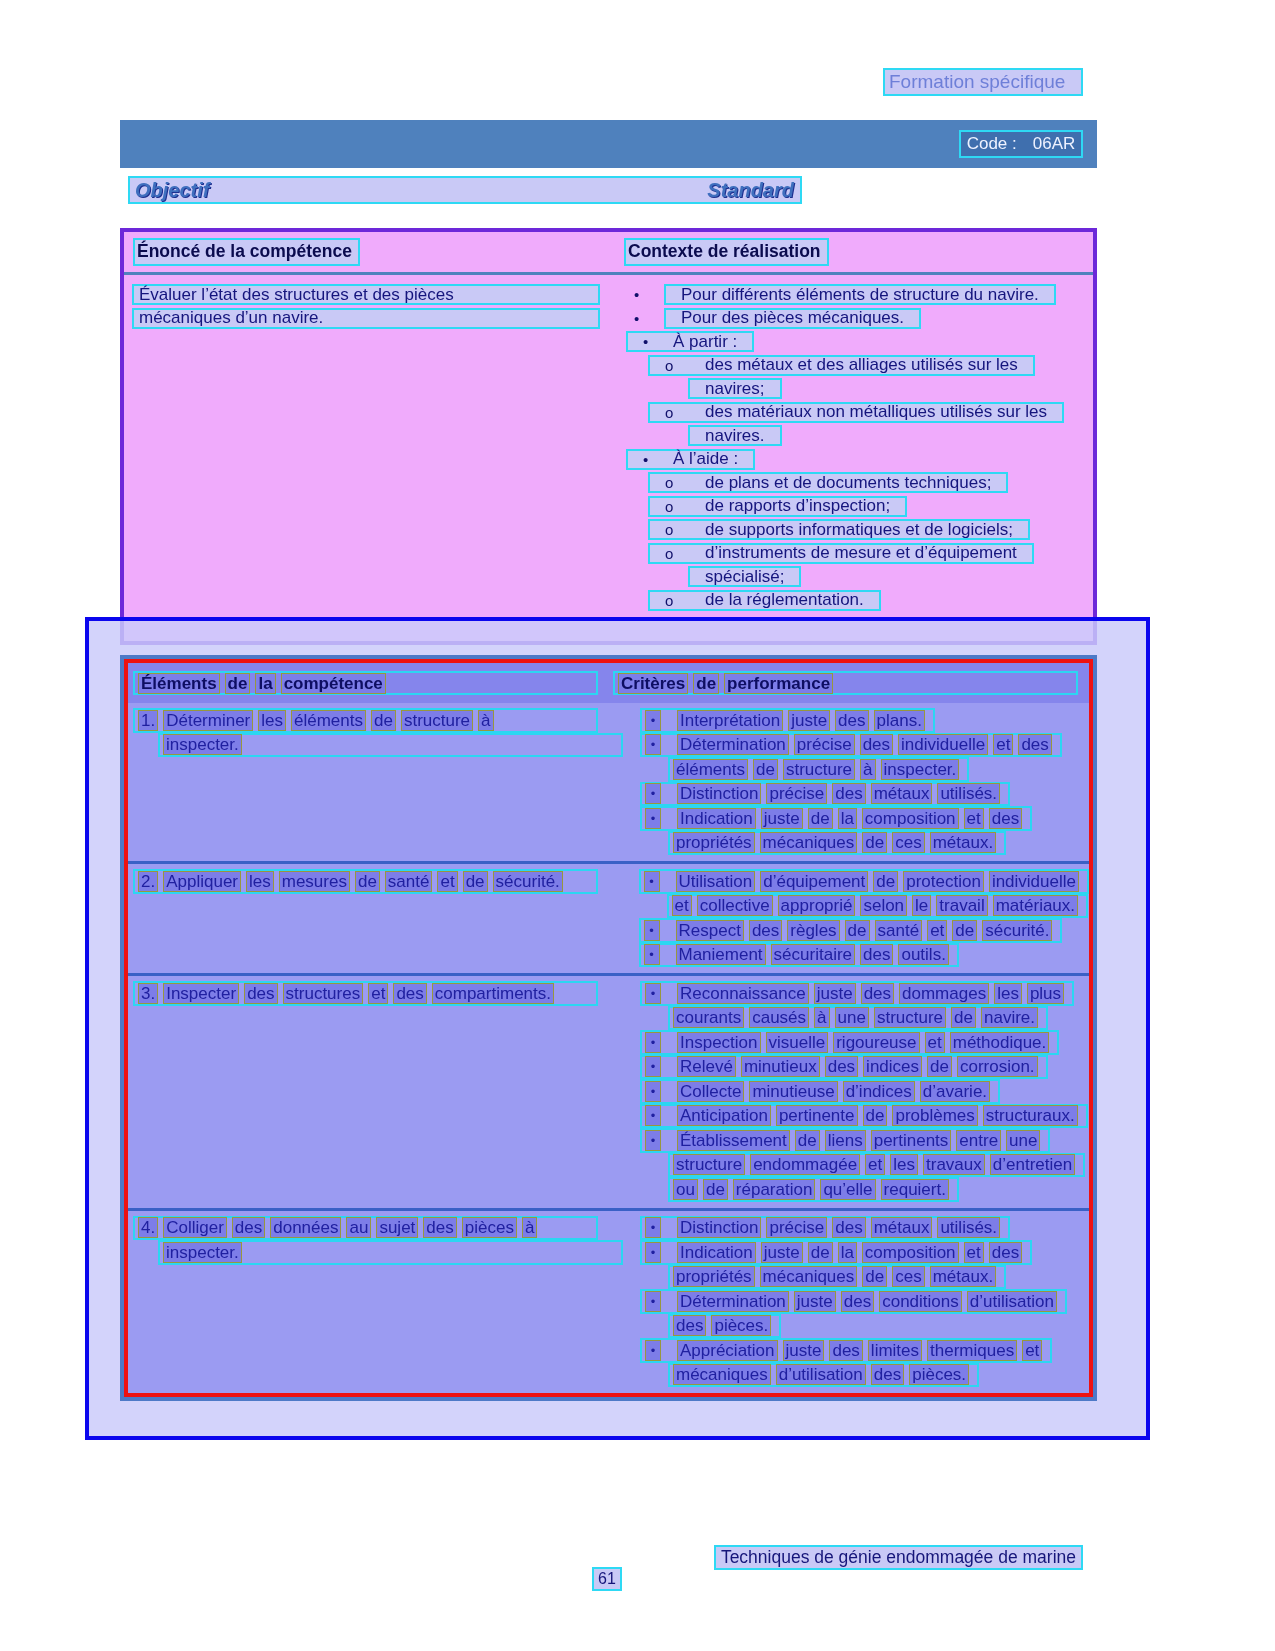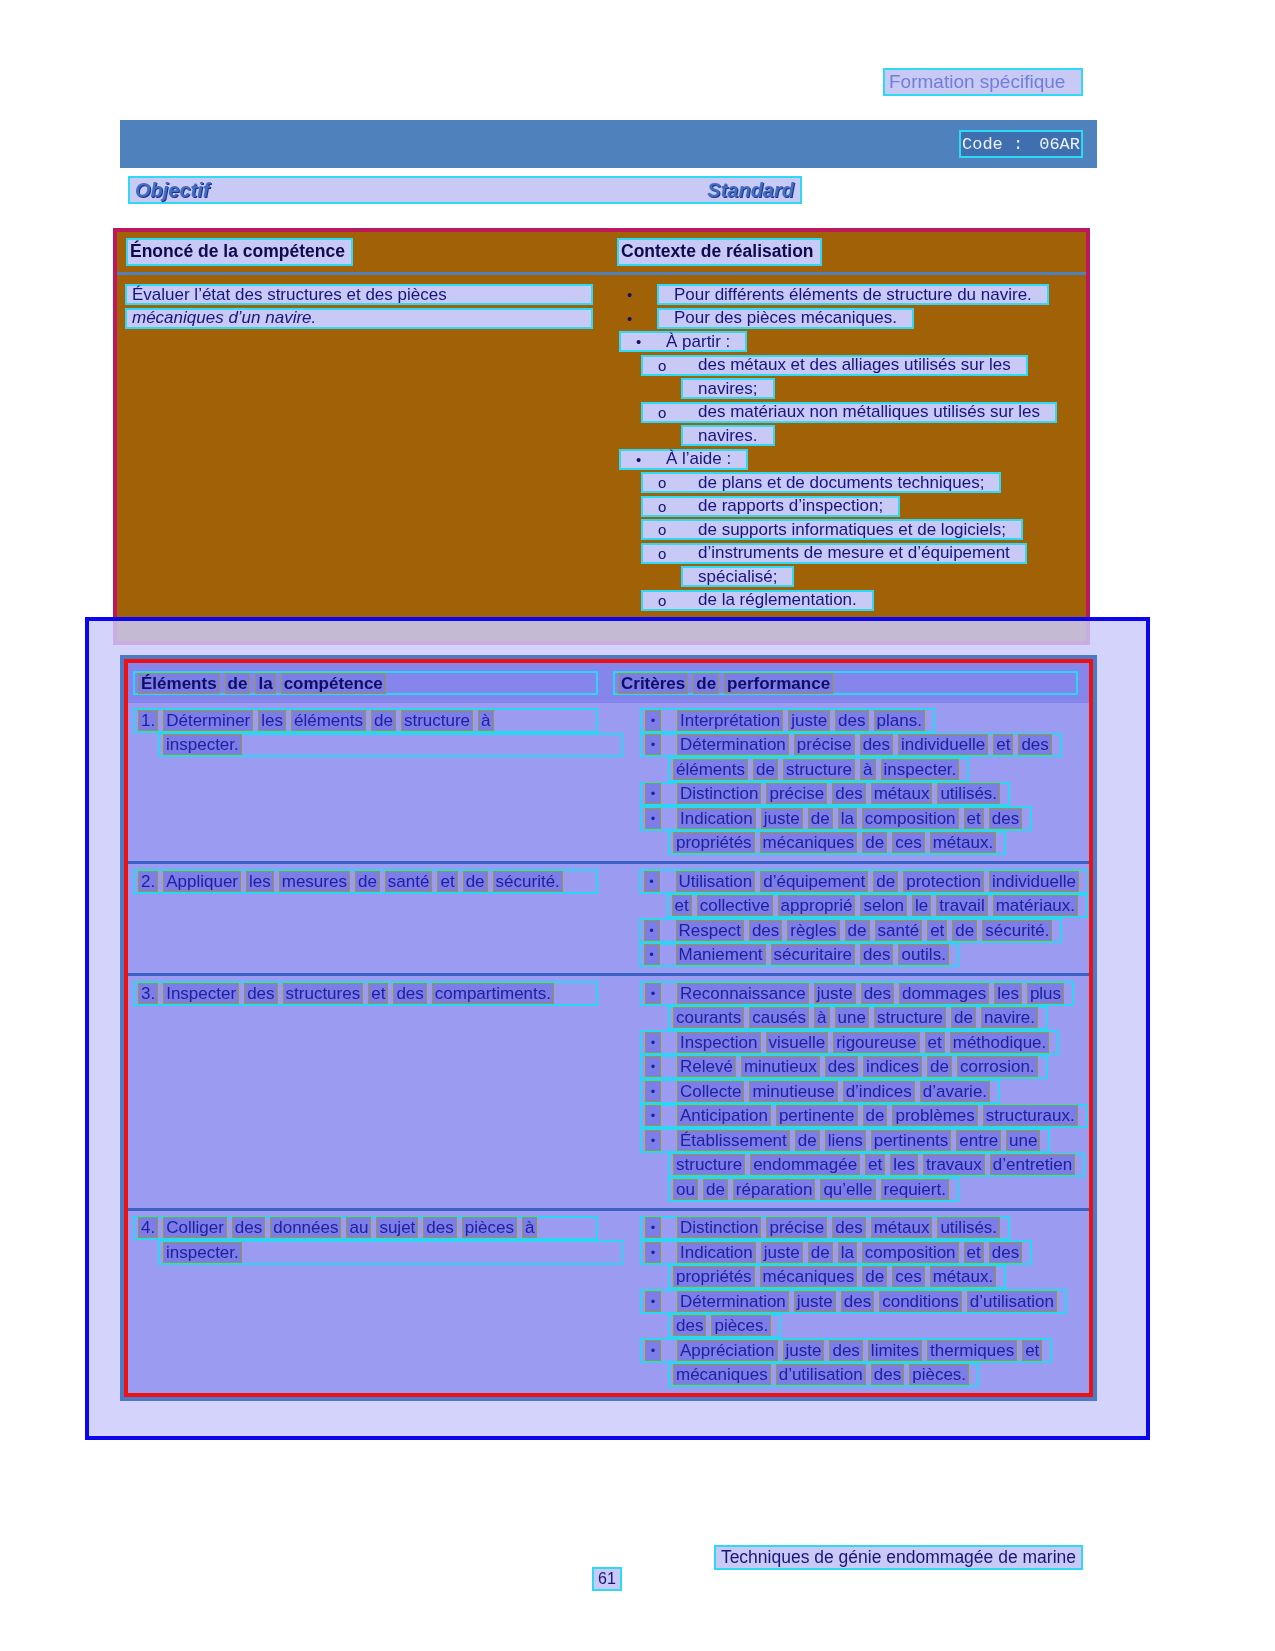--- a/index.html
+++ b/index.html
@@ -9,29 +9,29 @@
   
   .hl{background:#c9c9f6;border:2px solid #2ed9f4;box-sizing:border-box;}
 
   .formation{position:absolute;left:883px;top:68px;width:200px;height:28px;
              display:flex;align-items:center;padding-left:4px;
              color:#6e7fd8;font-size:19px;}
   .topbar{position:absolute;left:120px;top:120px;width:977px;height:48px;background:#4f81bd;}
   .codebox{position:absolute;right:14px;top:10px;width:124px;height:28px;
            background:#3f6fae;border:2px solid #2ed9f4;box-sizing:border-box;
            display:flex;align-items:center;justify-content:center;gap:16px;
-           color:#eef2ff;font-size:17px;font-family:Liberation Mono, monospace;}
+           color:#eef2ff;font-size:17px;}
   .objline{position:absolute;left:128px;top:176px;width:674px;height:28px;
            display:flex;align-items:center;justify-content:space-between;
            padding:0 6px 0 5px;font-size:20px;font-weight:bold;font-style:italic;}
   .objtxt{color:#3f6fbe;text-shadow:1px 1px 0 #1d2f8f;}
 
   
-  .table1{position:absolute;left:113px;top:228px;width:977px;
-          border:4px solid #be185d;box-sizing:border-box;background:#a16207;}
+  .table1{position:absolute;left:120px;top:228px;width:977px;
+          border:4px solid #6d28d9;box-sizing:border-box;background:#f0abfc;}
   .t1head{display:flex;height:40px;align-items:center;border-bottom:3px solid #4f81bd;}
   .t1hcell{box-sizing:border-box;}
   .t1hcell.l{width:488px;padding-left:9px;}
   .t1hcell.r{flex:1;padding-left:12px;}
   .hcell{display:inline-block;padding:1px 6px 2px 2px;font-weight:bold;font-size:17.5px;color:#0b0b4e;}
   .t1body{display:flex;min-height:358px;padding-top:8px;}
   .t1left{width:488px;padding-left:8px;box-sizing:border-box;}
   .t1right{flex:1;box-sizing:border-box;}
   .t1row{height:23.5px;display:flex;align-items:center;font-size:17px;}
   .t1left .t1row .hl{width:468px;padding-left:5px;}
@@ -105,21 +105,21 @@
       <div class="t1hcell r">
         <span class="hl hcell">Contexte de réalisation</span>
       </div>
     </div>
     <div class="t1body">
       <div class="t1left" id="t1-left">
           <div class="t1row">
             <span class="hl t1text" style="width: 468px;">Évaluer l’état des structures et des pièces</span>
           </div>
           <div class="t1row">
-            <span class="hl t1text" style="width: 468px; font-style: italic;">mécaniques d’un navire.</span>
+            <span class="hl t1text" style="width: 468px;">mécaniques d’un navire.</span>
           </div>
         </div>
       <div class="t1right" id="t1-right">
           <div class="t1row">
             <span class="b1">•</span>
             <span class="hl t1text">Pour différents éléments de structure du navire.</span>
           </div>
           <div class="t1row">
             <span class="b1">•</span>
             <span class="hl t1text">Pour des pièces mécaniques.</span>

